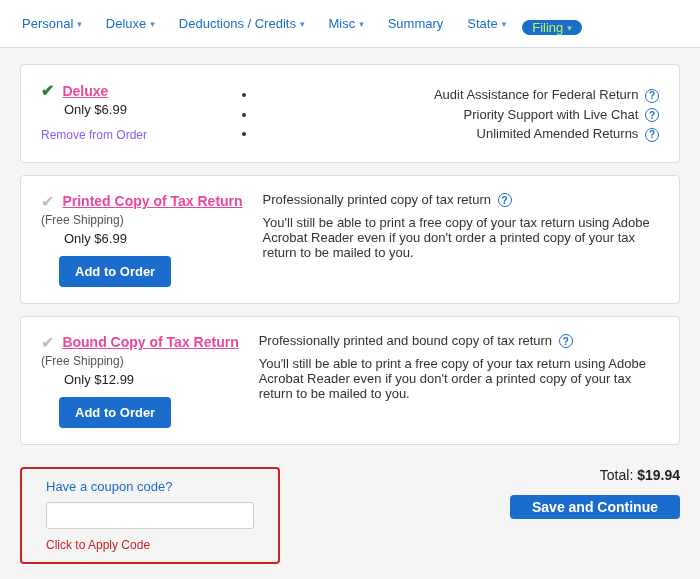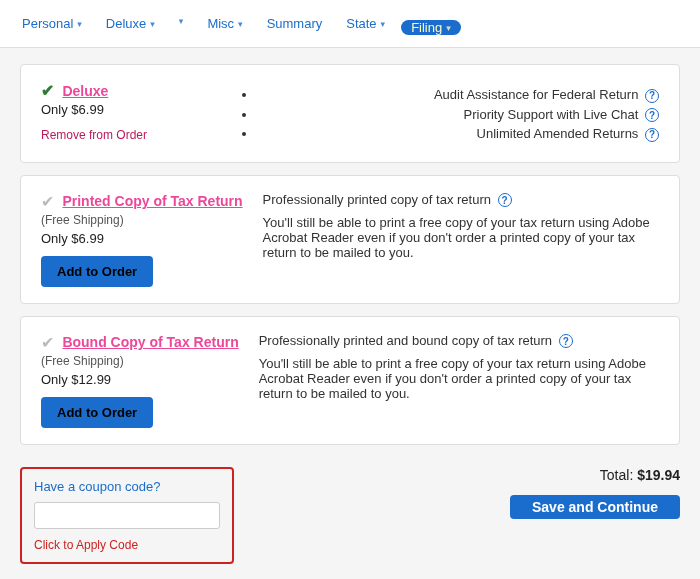--- a/index.html
+++ b/index.html
@@ -27,21 +27,21 @@
       padding: 0 12px;
       font-size: 13px;
       color: #1a6dcc;
       cursor: pointer;
       white-space: nowrap;
       border-bottom: 3px solid transparent;
       gap: 4px;
     }
     .nav-item.active {
       background: #1a6dcc;
-      color: #fef9c3;
+      color: #bef264;
       border-radius: 12px;
       margin: 4px 4px;
       padding: 0 10px;
       border-bottom: none;
     }
     .nav-chevron {
       font-size: 9px;
       opacity: 0.8;
     }
 
@@ -96,38 +96,40 @@
     .subtitle {
       color: #555;
       font-size: 12px;
       margin-bottom: 4px;
     }
 
     .price {
       font-size: 13px;
       color: #222;
       margin-bottom: 10px;
+      margin-left: 23px;
     }
 
     .remove-link {
-      color: #be185d;
+      color: #8b5cf6;
       font-size: 12px;
       cursor: pointer;
       text-decoration: none;
     }
 
     .add-btn {
       background: #1a6dcc;
-      color: #000000;
+      color: #ffffff;
       border: none;
       border-radius: 4px;
       padding: 8px 16px;
       font-size: 13px;
       cursor: pointer;
       font-weight: bold;
+      margin-left: 18px;
     }
 
     .card-right {
       flex: 1;
       font-size: 13px;
       color: #333;
     }
 
     .card-right ul {
       margin: 6px 0 0 16px;
@@ -158,22 +160,22 @@
     .bottom-row {
       display: flex;
       align-items: flex-start;
       justify-content: space-between;
       padding: 10px 0 16px 0;
     }
 
     .coupon-box {
       border: 2px solid #cc2222;
       border-radius: 4px;
-      padding: 10px 12px;
-      width: 214px;
+      padding: 10px 24px;
+      width: 260px;
     }
 
     .coupon-link {
       color: #1a6dcc;
       font-size: 13px;
       cursor: pointer;
       text-decoration: none;
     }
 
     .coupon-input {
@@ -227,20 +229,21 @@
 <nav class="top-nav">
   <div class="nav-item">
     <span>Personal</span>
     <span class="nav-chevron">▾</span>
   </div>
   <div class="nav-item">
     <span>Deluxe</span>
     <span class="nav-chevron">▾</span>
   </div>
   <div class="nav-item">
+    <span>Deductions / Credits</span>
     <span class="nav-chevron">▾</span>
   </div>
   <div class="nav-item">
     <span>Misc</span>
     <span class="nav-chevron">▾</span>
   </div>
   <div class="nav-item">
     <span>Summary</span>
   </div>
   <div class="nav-item">

